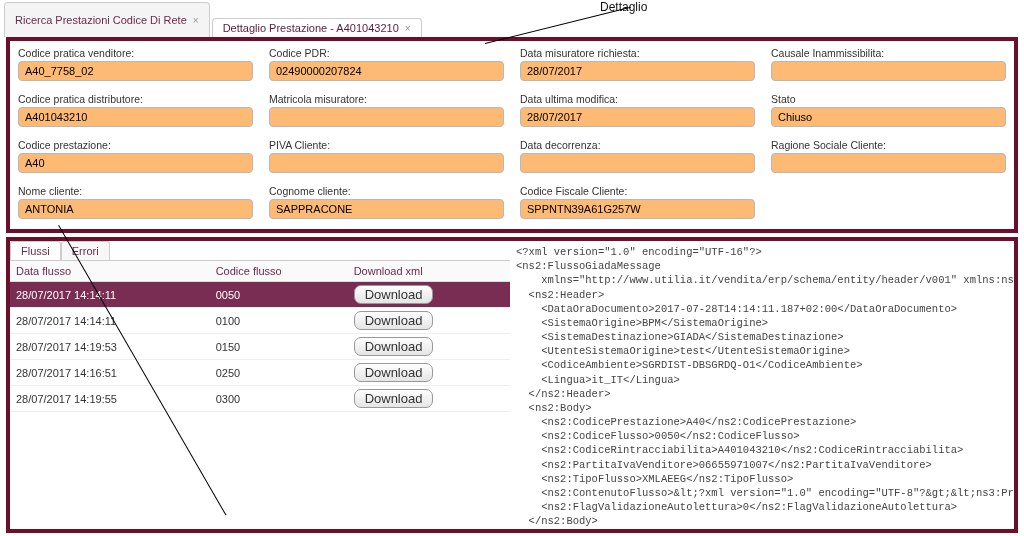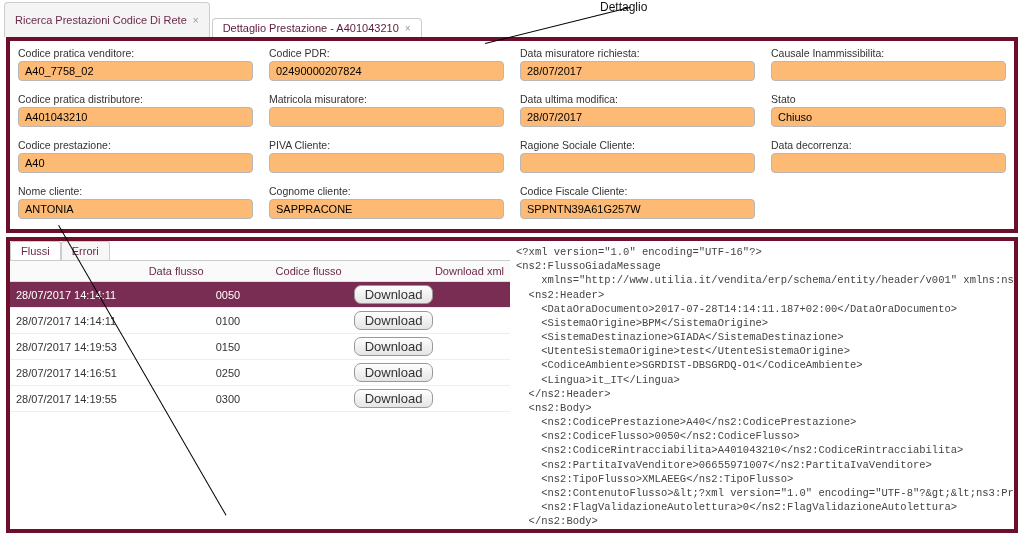--- a/index.html
+++ b/index.html
@@ -99,21 +99,21 @@
   }
   .sub-tab.active {
     background: #fff;
   }
   table.flussi {
     width: 100%;
     border-collapse: collapse;
     font-size: 11px;
   }
   table.flussi th {
-    text-align: right;
+    text-align: left;
     padding: 4px 6px;
     color: #6b2a4a;
     font-weight: normal;
     border-bottom: 1px solid #ddd;
     background: #fafafa;
   }
   table.flussi td {
     padding: 3px 6px;
     border-bottom: 1px solid #eee;
     vertical-align: middle;
@@ -201,25 +201,25 @@
 
     <div class="field">
       <label>Codice prestazione:</label>
       <input type="text" value="A40" style="">
     </div>
     <div class="field">
       <label>PIVA Cliente:</label>
       <input type="text" value="" style="">
     </div>
     <div class="field">
+      <label>Data decorrenza:</label>
+      <input type="text" value="" style="">
+    </div>
+    <div class="field">
       <label>Ragione Sociale Cliente:</label>
-      <input type="text" value="" style="">
-    </div>
-    <div class="field">
-      <label>Data decorrenza:</label>
       <input type="text" value="" style="">
     </div>
 
     <div class="field">
       <label>Nome cliente:</label>
       <input type="text" value="ANTONIA" style="">
     </div>
     <div class="field">
       <label>Cognome cliente:</label>
       <input type="text" value="SAPPRACONE" style="">

